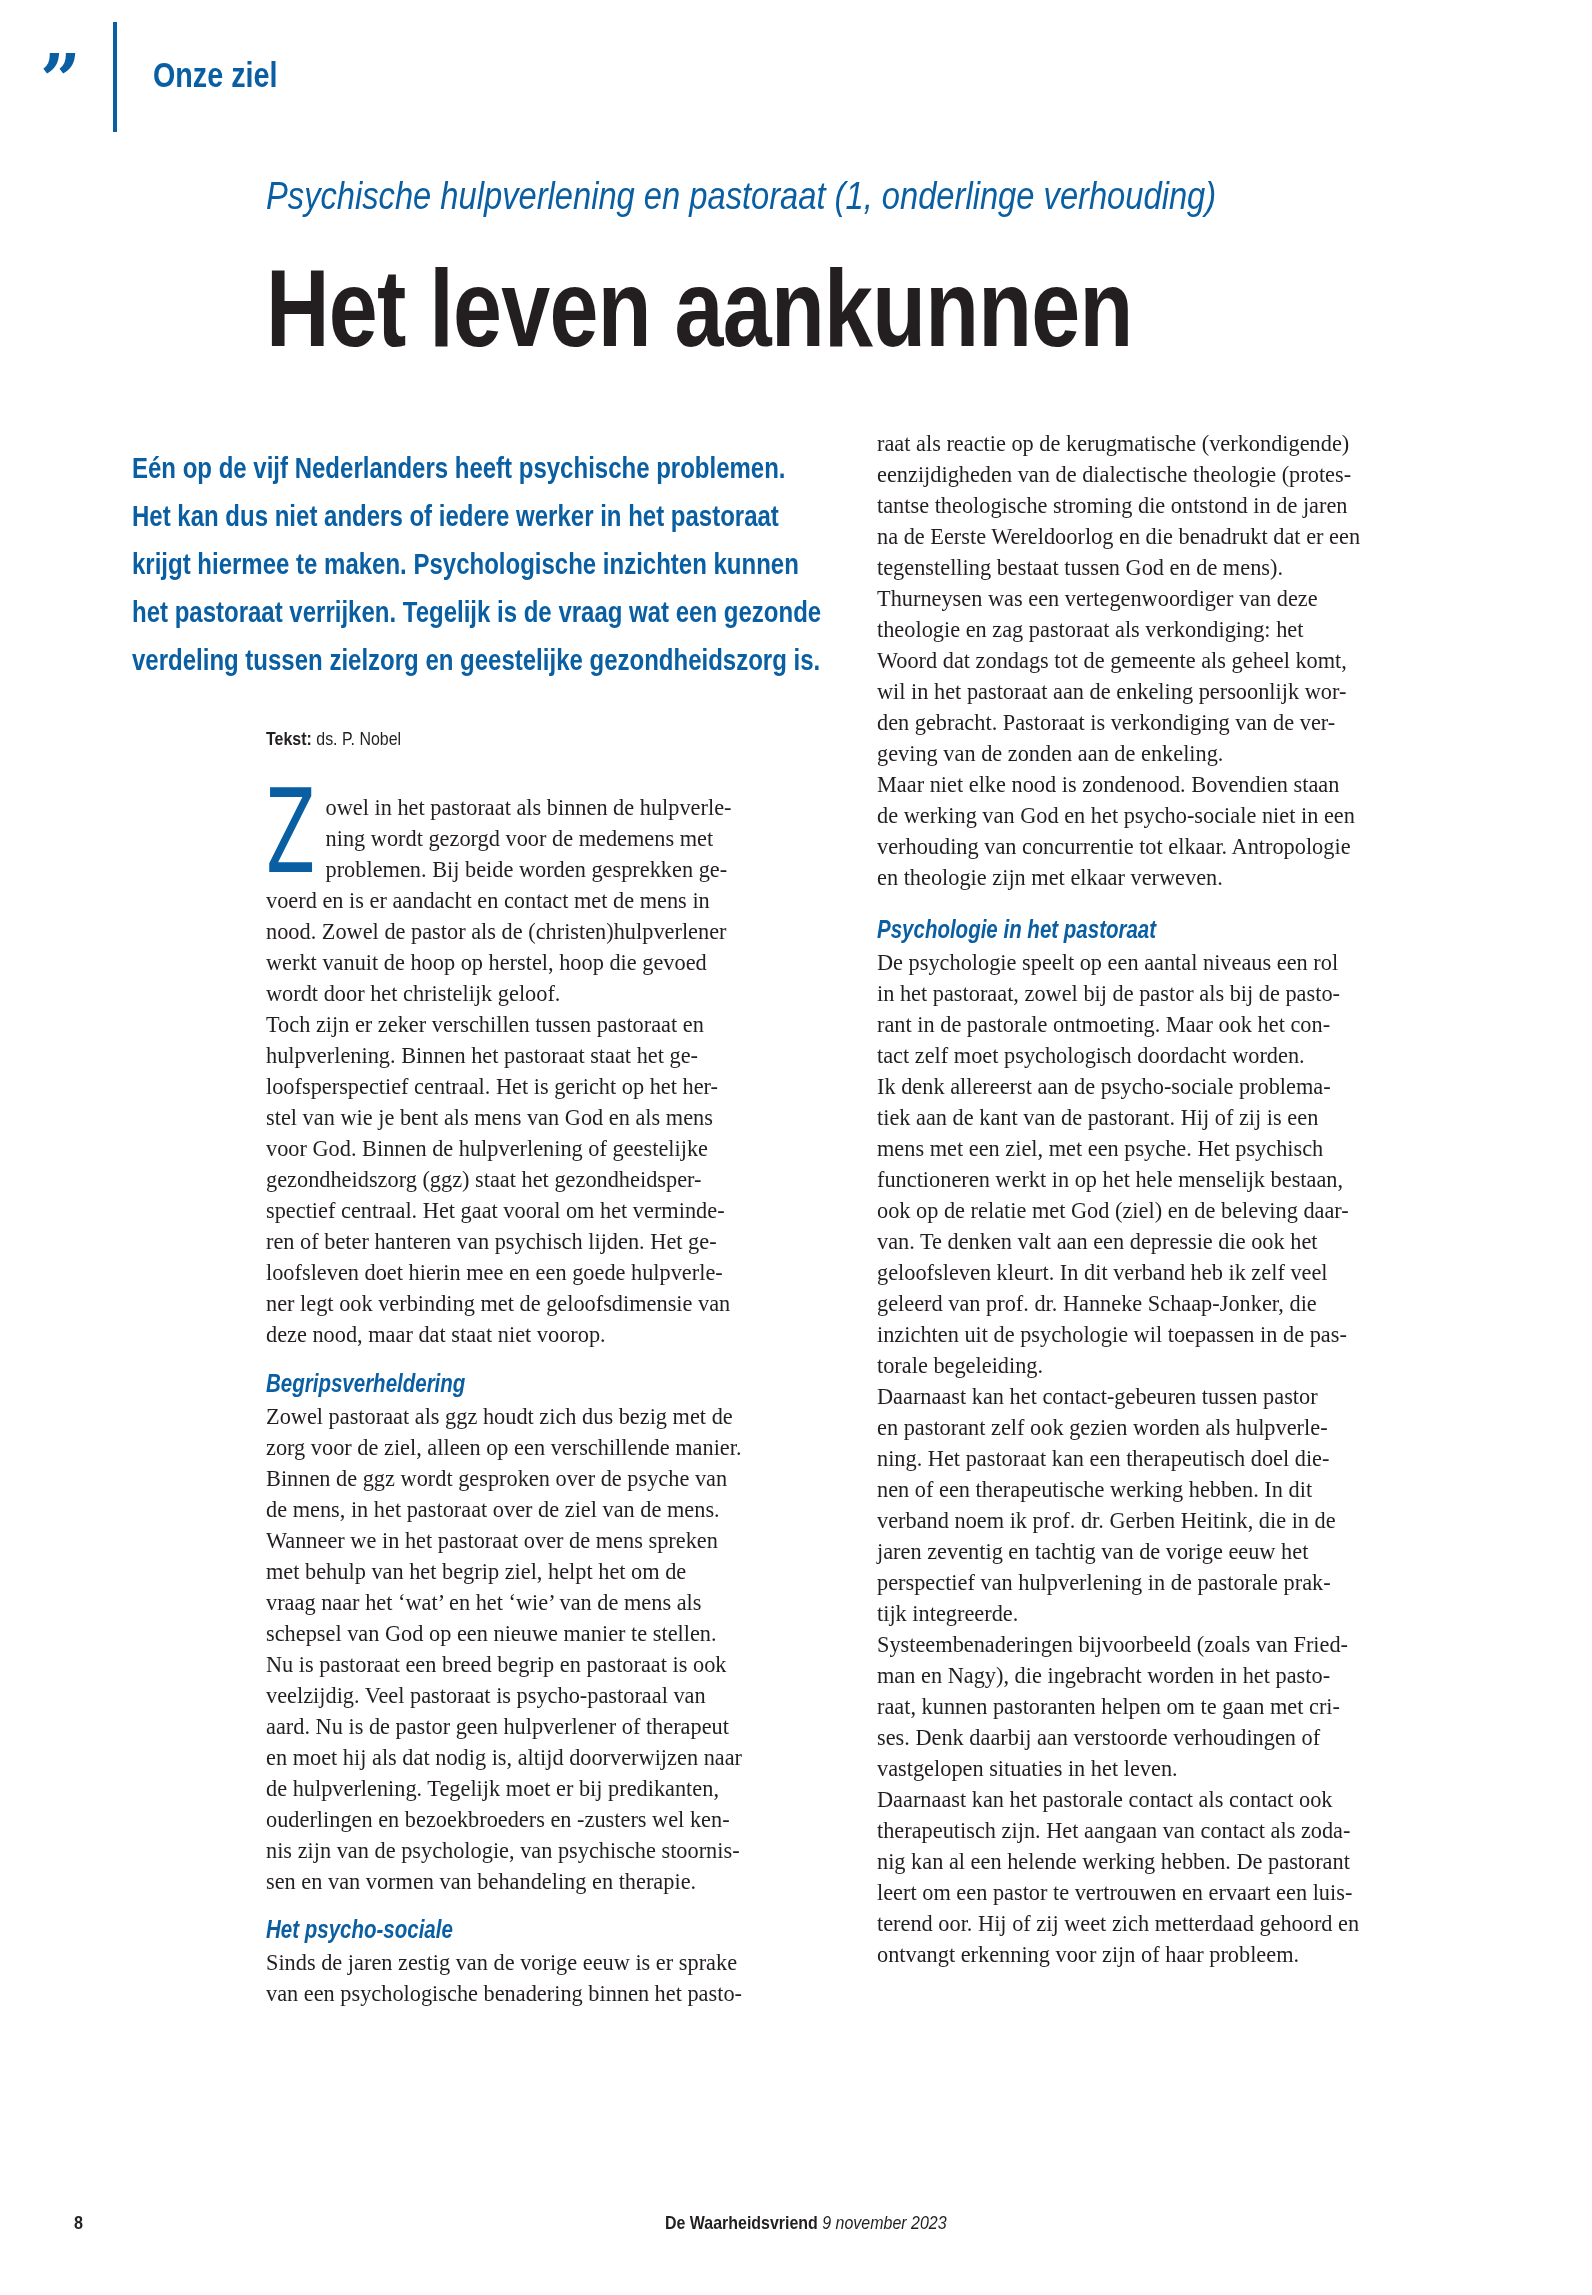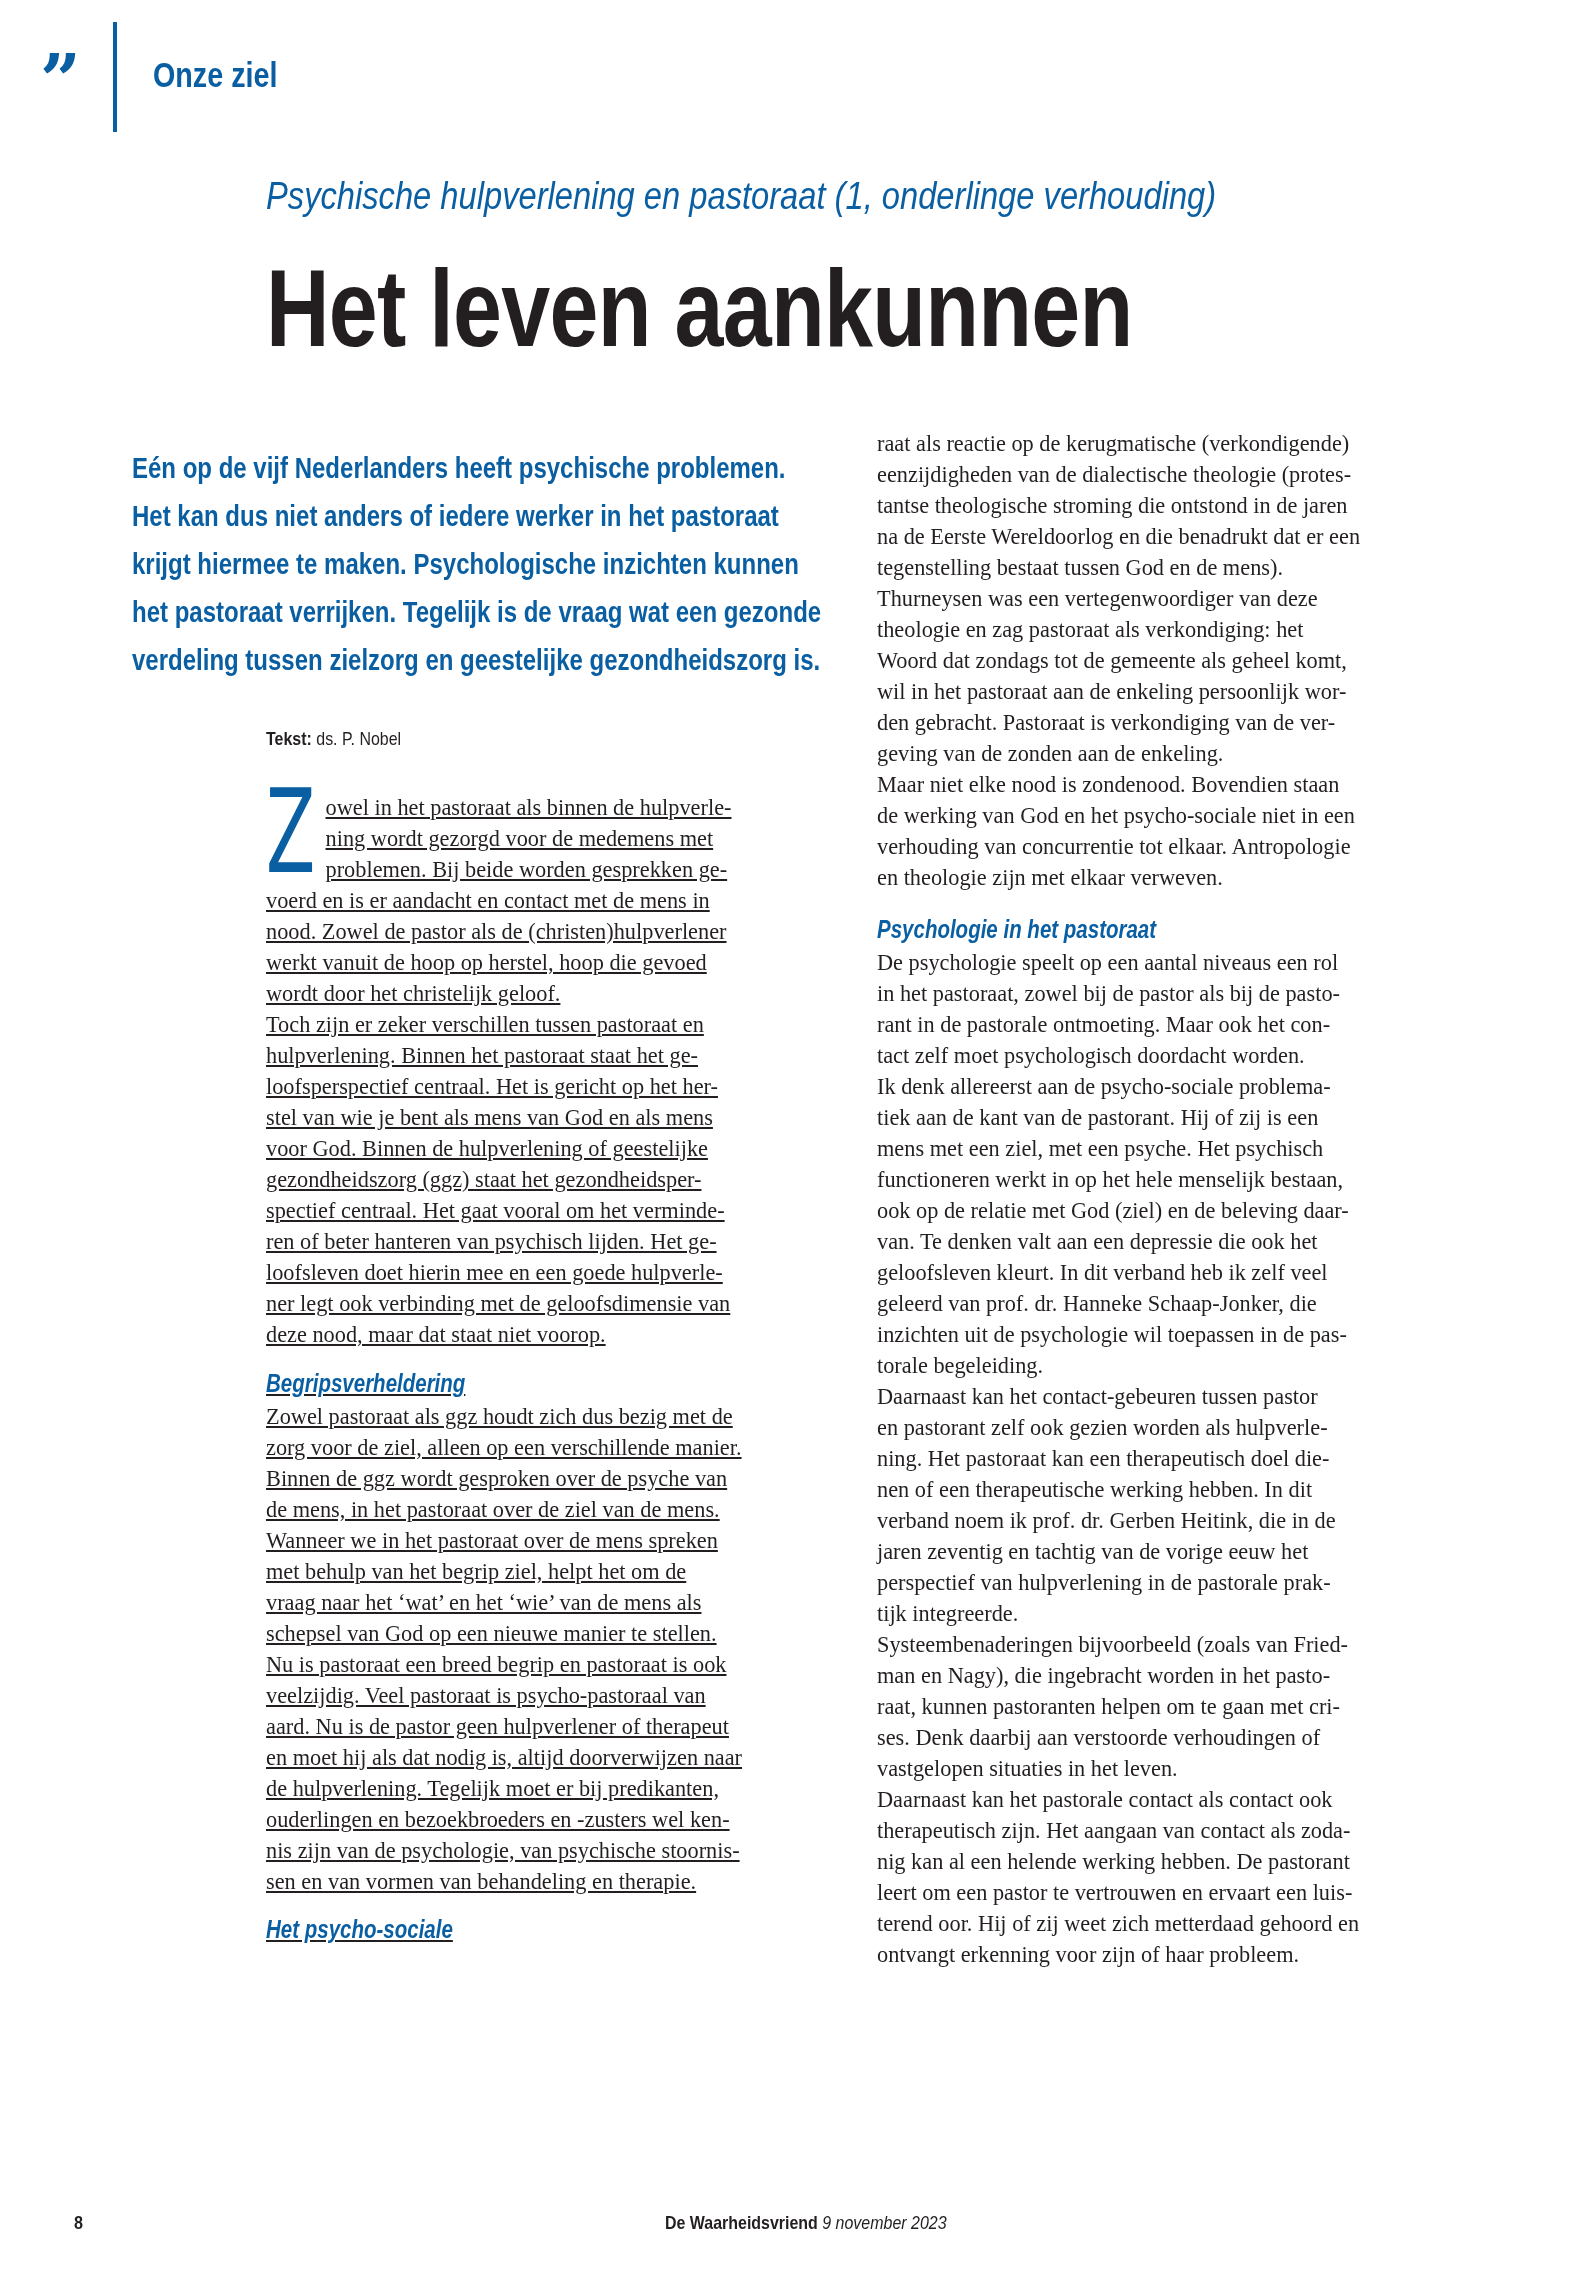--- a/index.html
+++ b/index.html
@@ -26,21 +26,21 @@
 
   
   .col { position: absolute; }
   .col .line { font-family: "Liberation Serif", "DejaVu Serif", serif; font-size: 24px; line-height: 31px; height: 31px; white-space: nowrap; color: #231f20; transform: scaleX(0.93); transform-origin: left center; }
   .col .line.indent { padding-left: 64px; }
   .col h3 { margin: 0; font-family: "Liberation Sans", sans-serif; font-style: italic; font-weight: bold; font-size: 25px; line-height: 35px; color: #0a5fa3; transform: scaleX(0.82); transform-origin: left center; white-space: nowrap; }
   .spacer { height: 31px; }
 
   #dropcap { left: 266px; top: 780px; font-family: "DejaVu Sans", sans-serif; font-weight: normal; font-size: 116px; line-height: 104px; color: #0a5fa3; transform: scaleX(0.62); transform-origin: left top; }
 
-  #col-left { left: 266px; top: 792px; width: 561px; text-decoration: underline; }
+  #col-left { left: 266px; top: 792px; width: 561px; }
   #col-right { left: 877px; top: 428px; width: 587px; }
 
   
   #page-number { left: 74px; top: 2212px; font-family: "Liberation Sans", sans-serif; font-weight: bold; font-size: 19px; line-height: 22.4px; transform: scaleX(0.85); transform-origin: left center; }
   #footer-pub { left: 665px; top: 2212px; font-family: "Liberation Sans", sans-serif; font-size: 19px; line-height: 22.4px; white-space: nowrap; transform: scaleX(0.84); transform-origin: left center; }
   #footer-pub .pub-name { font-weight: bold; }
   #footer-pub .pub-date { font-style: italic; font-weight: normal; }
 </style>
 </head>
 <body>
@@ -104,20 +104,24 @@
       <div class="line">veelzijdig. Veel pastoraat is psycho-pastoraal van</div>
       <div class="line">aard. Nu is de pastor geen hulpverlener of therapeut</div>
       <div class="line">en moet hij als dat nodig is, altijd doorverwijzen naar</div>
       <div class="line">de hulpverlening. Tegelijk moet er bij predikanten,</div>
       <div class="line">ouderlingen en bezoekbroeders en -zusters wel ken-</div>
       <div class="line">nis zijn van de psychologie, van psychische stoornis-</div>
       <div class="line">sen en van vormen van behandeling en therapie.</div>
     </div>
   <div class="spacer" style="height:15.5px"></div>
   <h3>Het psycho-sociale</h3>
+  <div>
+      <div class="line">Sinds de jaren zestig van de vorige eeuw is er sprake</div>
+      <div class="line">van een psychologische benadering binnen het pasto-</div>
+    </div>
 </div>
 
 <div id="col-right" class="col">
   <div>
       <div class="line">raat als reactie op de kerugmatische (verkondigende)</div>
       <div class="line">eenzijdigheden van de dialectische theologie (protes-</div>
       <div class="line">tantse theologische stroming die ontstond in de jaren</div>
       <div class="line">na de Eerste Wereldoorlog en die benadrukt dat er een</div>
       <div class="line">tegenstelling bestaat tussen God en de mens).</div>
       <div class="line">Thurneysen was een vertegenwoordiger van deze</div>

